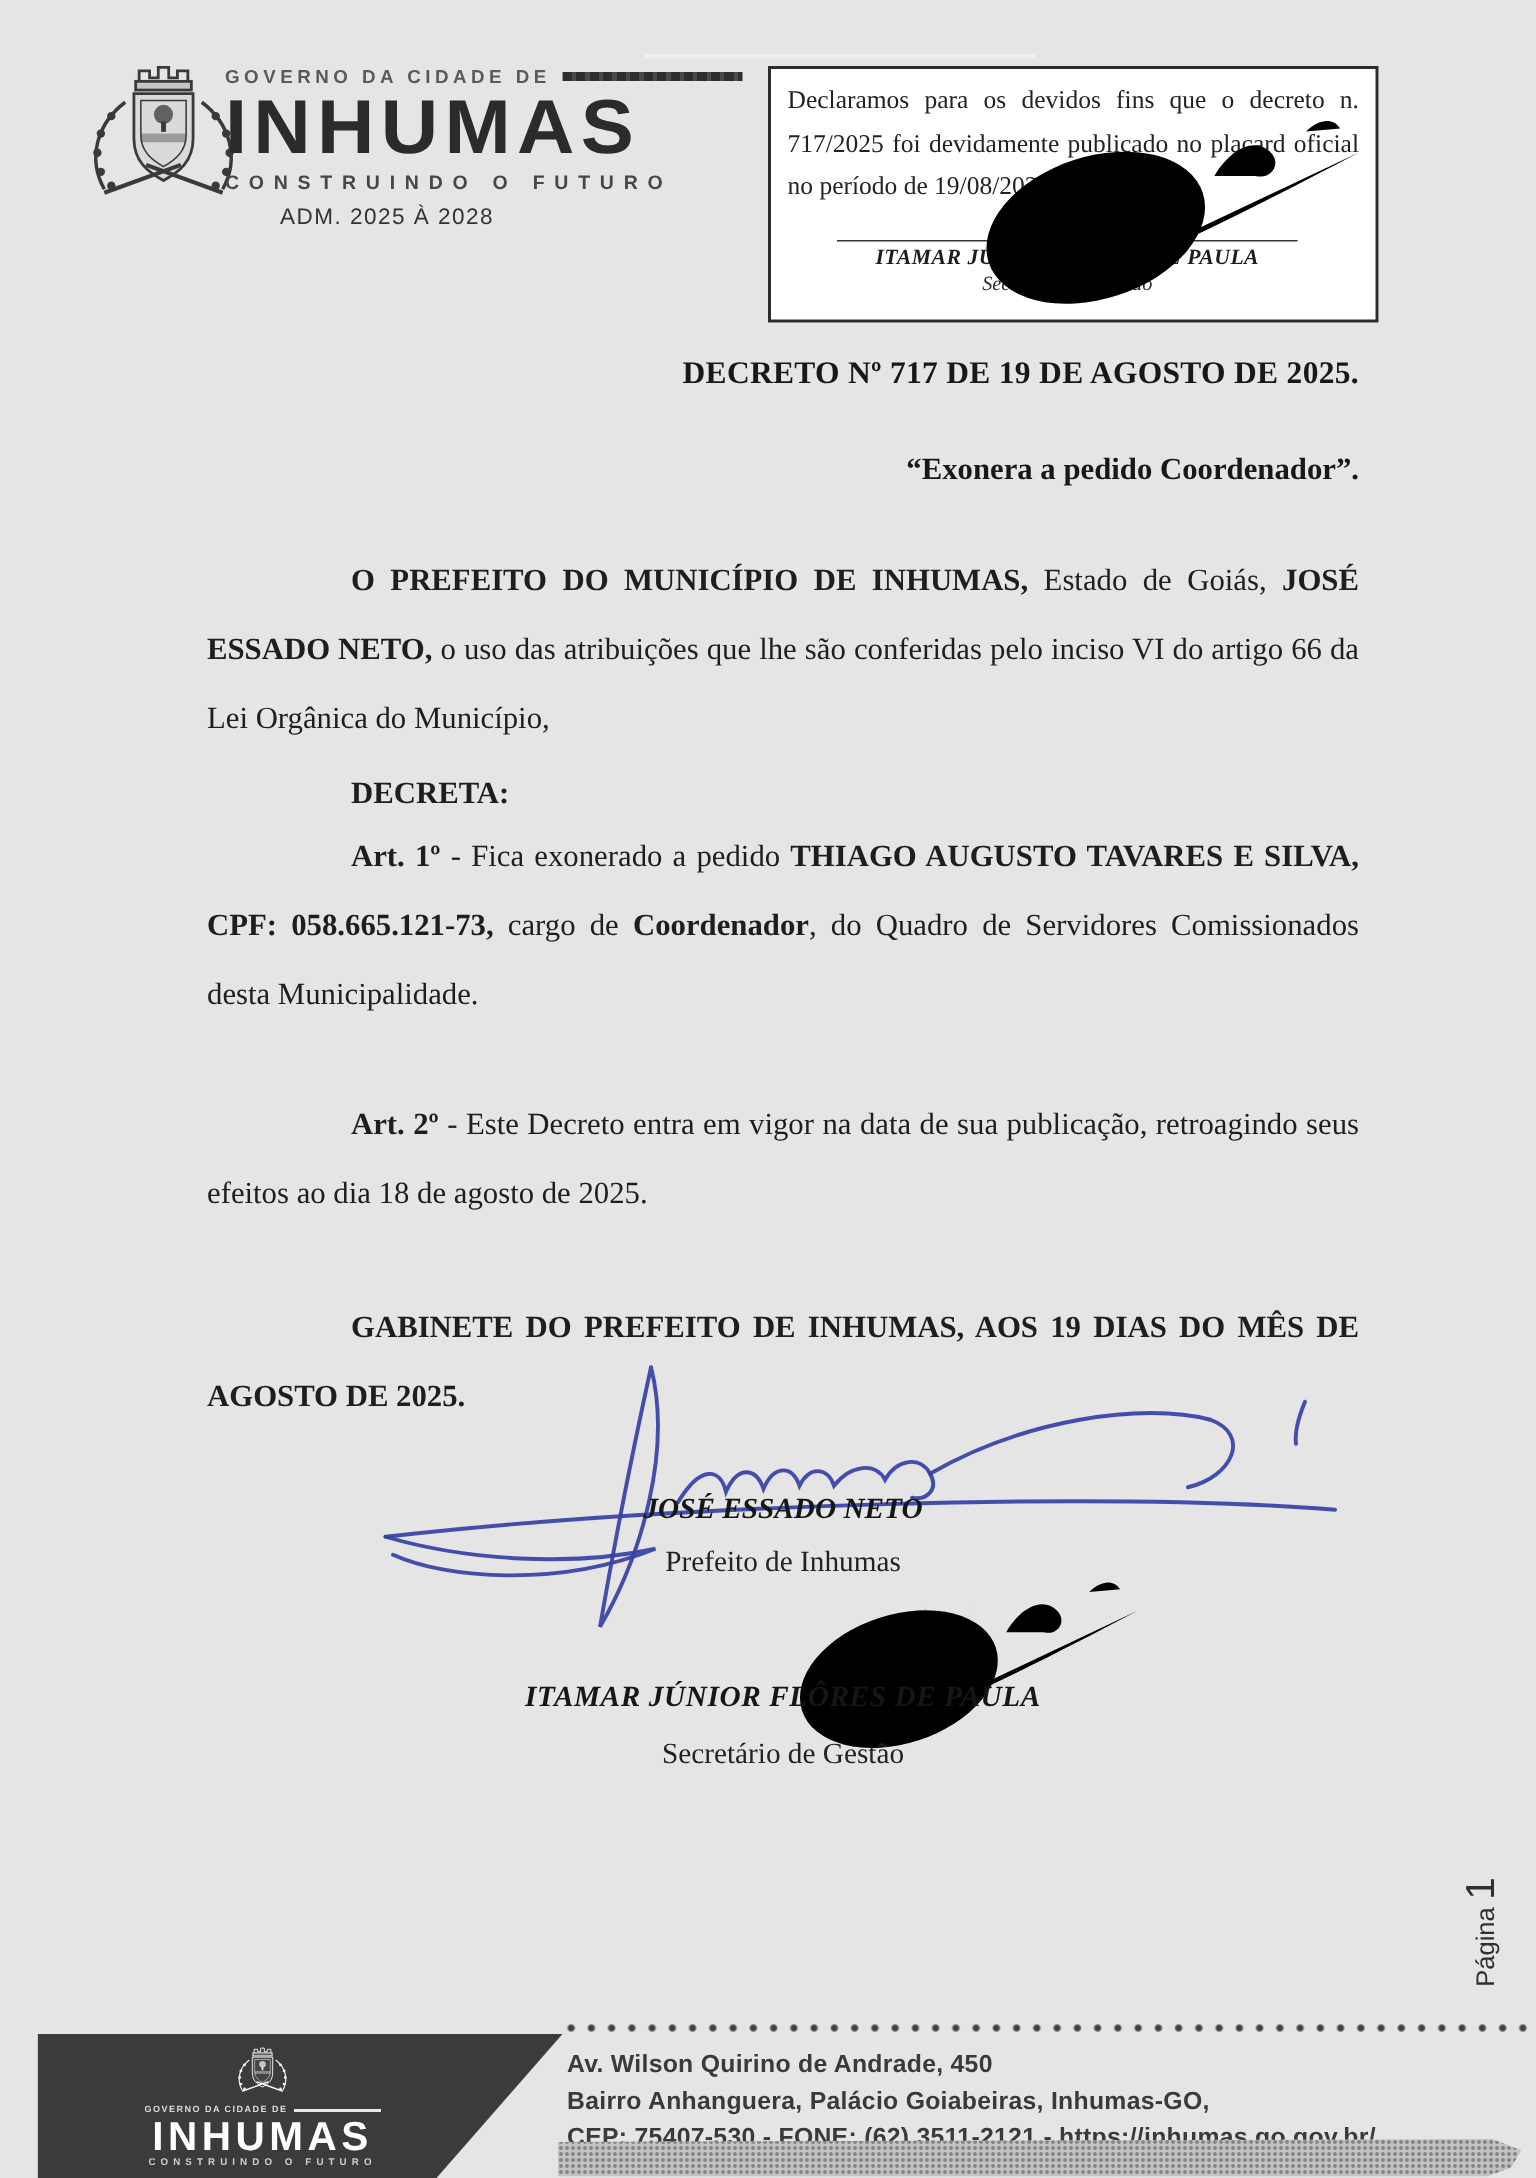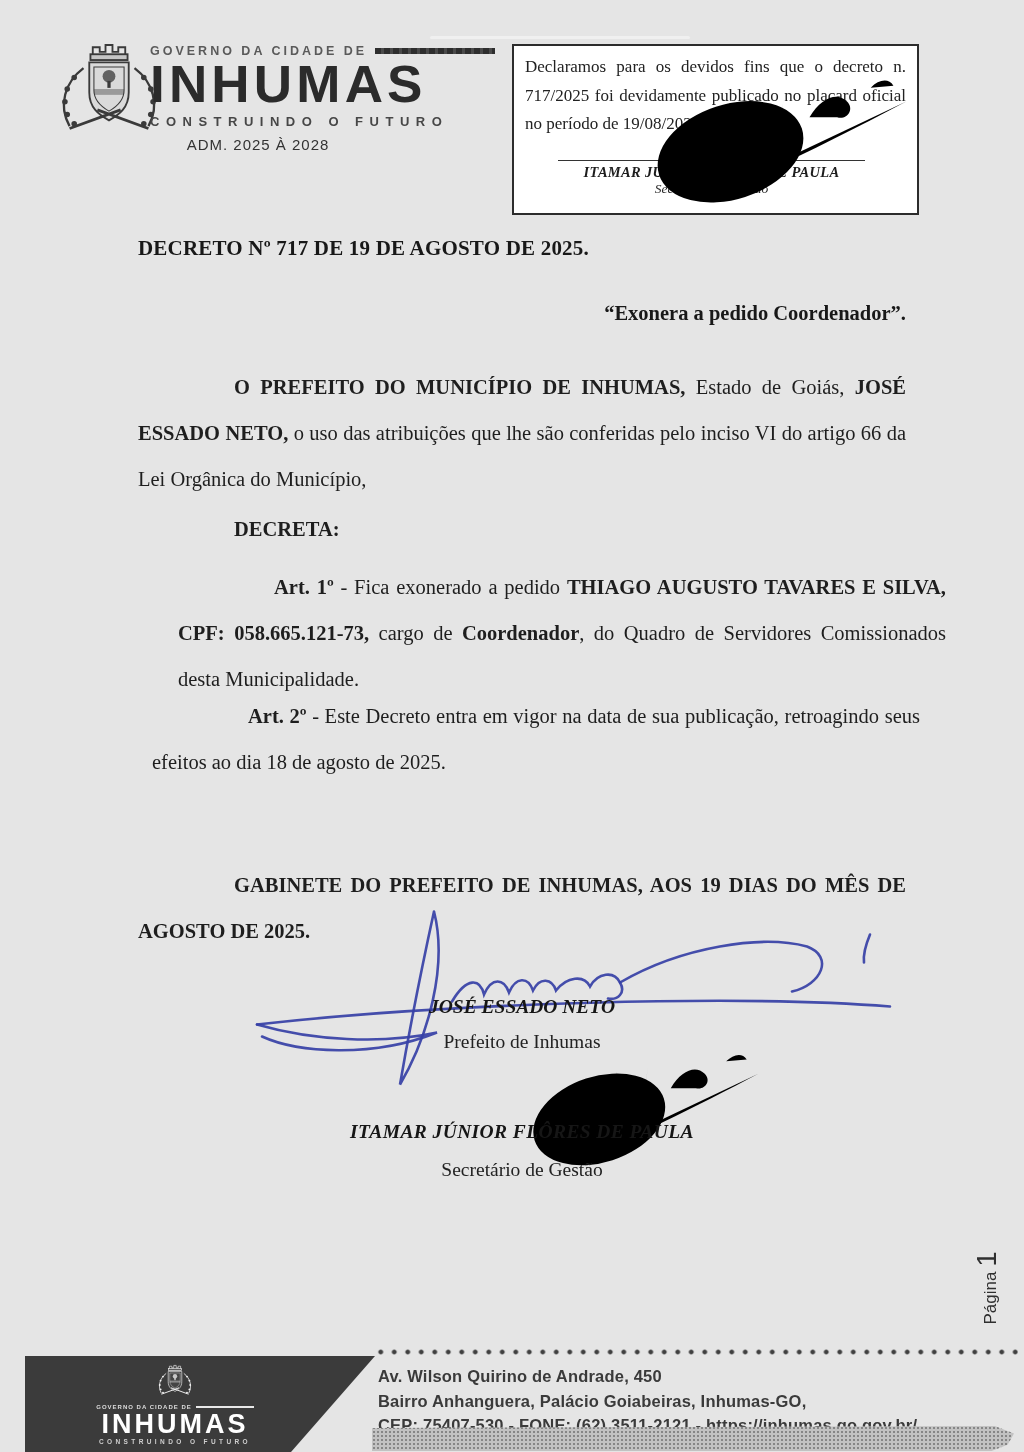--- a/index.html
+++ b/index.html
@@ -28,30 +28,30 @@
   
   .stamp { position:absolute; left:512px; top:44px; width:407px; height:171px;
     border:2px solid #2c2c2c; padding:7px 11px 0 11px; background:#fff; }
   .stamp-text { font-size:17px; line-height:28.5px; text-align:justify; color:#222; }
   .stamp-sign { position:absolute; left:44px; right:52px; top:114px; text-align:center; }
   .stamp-line { border-top:1.6px solid #333; width:100%; }
   .stamp-name { font-size:14.5px; font-weight:700; font-style:italic; letter-spacing:0.3px; margin-top:3px; color:#1d1d1d; }
   .stamp-role { font-size:13.5px; font-style:italic; color:#2a2a2a; }
 
   
-  .doc-title { position:absolute; left:138px; top:236px; width:768px; text-align:left;
+  .doc-title { position:absolute; left:138px; top:236px; width:768px; text-align:right;
     font-size:21px; font-weight:700; letter-spacing:0.2px; color:#181818; }
   .doc-subject { position:absolute; left:138px; top:302px; width:768px; text-align:right;
     font-size:20.5px; font-weight:700; color:#181818; }
   .para { position:absolute; left:138px; width:768px; font-size:20.5px; line-height:46px;
     text-align:justify; text-indent:96px; color:#1e1e1e; }
   .p-preamble { top:364px; }
   .p-decreta  { top:506px; font-weight:700; text-align:left; }
-  .p-art1 { top:564px;margin-left:40px; }
-  .p-art2 { top:693px;margin-left:14px; }
+  .p-art1 { top:548px; }
+  .p-art2 { top:727px; }
   .p-closing { top:796px; text-align:left; text-indent:85px; }
   .p-gabinete { top:862px; font-weight:700; }
 
   
   .sig { position:absolute; pointer-events:none; }
   .sig path, .sig ellipse { fill:none; stroke:#3640a6; stroke-width:2.6; stroke-linecap:round; opacity:0.92; }
   .sig-mayor { left:222px; top:906px; width:690px; height:186px; }
   .sig-secretary { left:492px; top:1030px; width:286px; height:152px; }
   .sig-stamp { left:608px; top:58px; width:324px; height:158px; }
   .sign-name { position:absolute; left:138px; width:768px; text-align:center;

